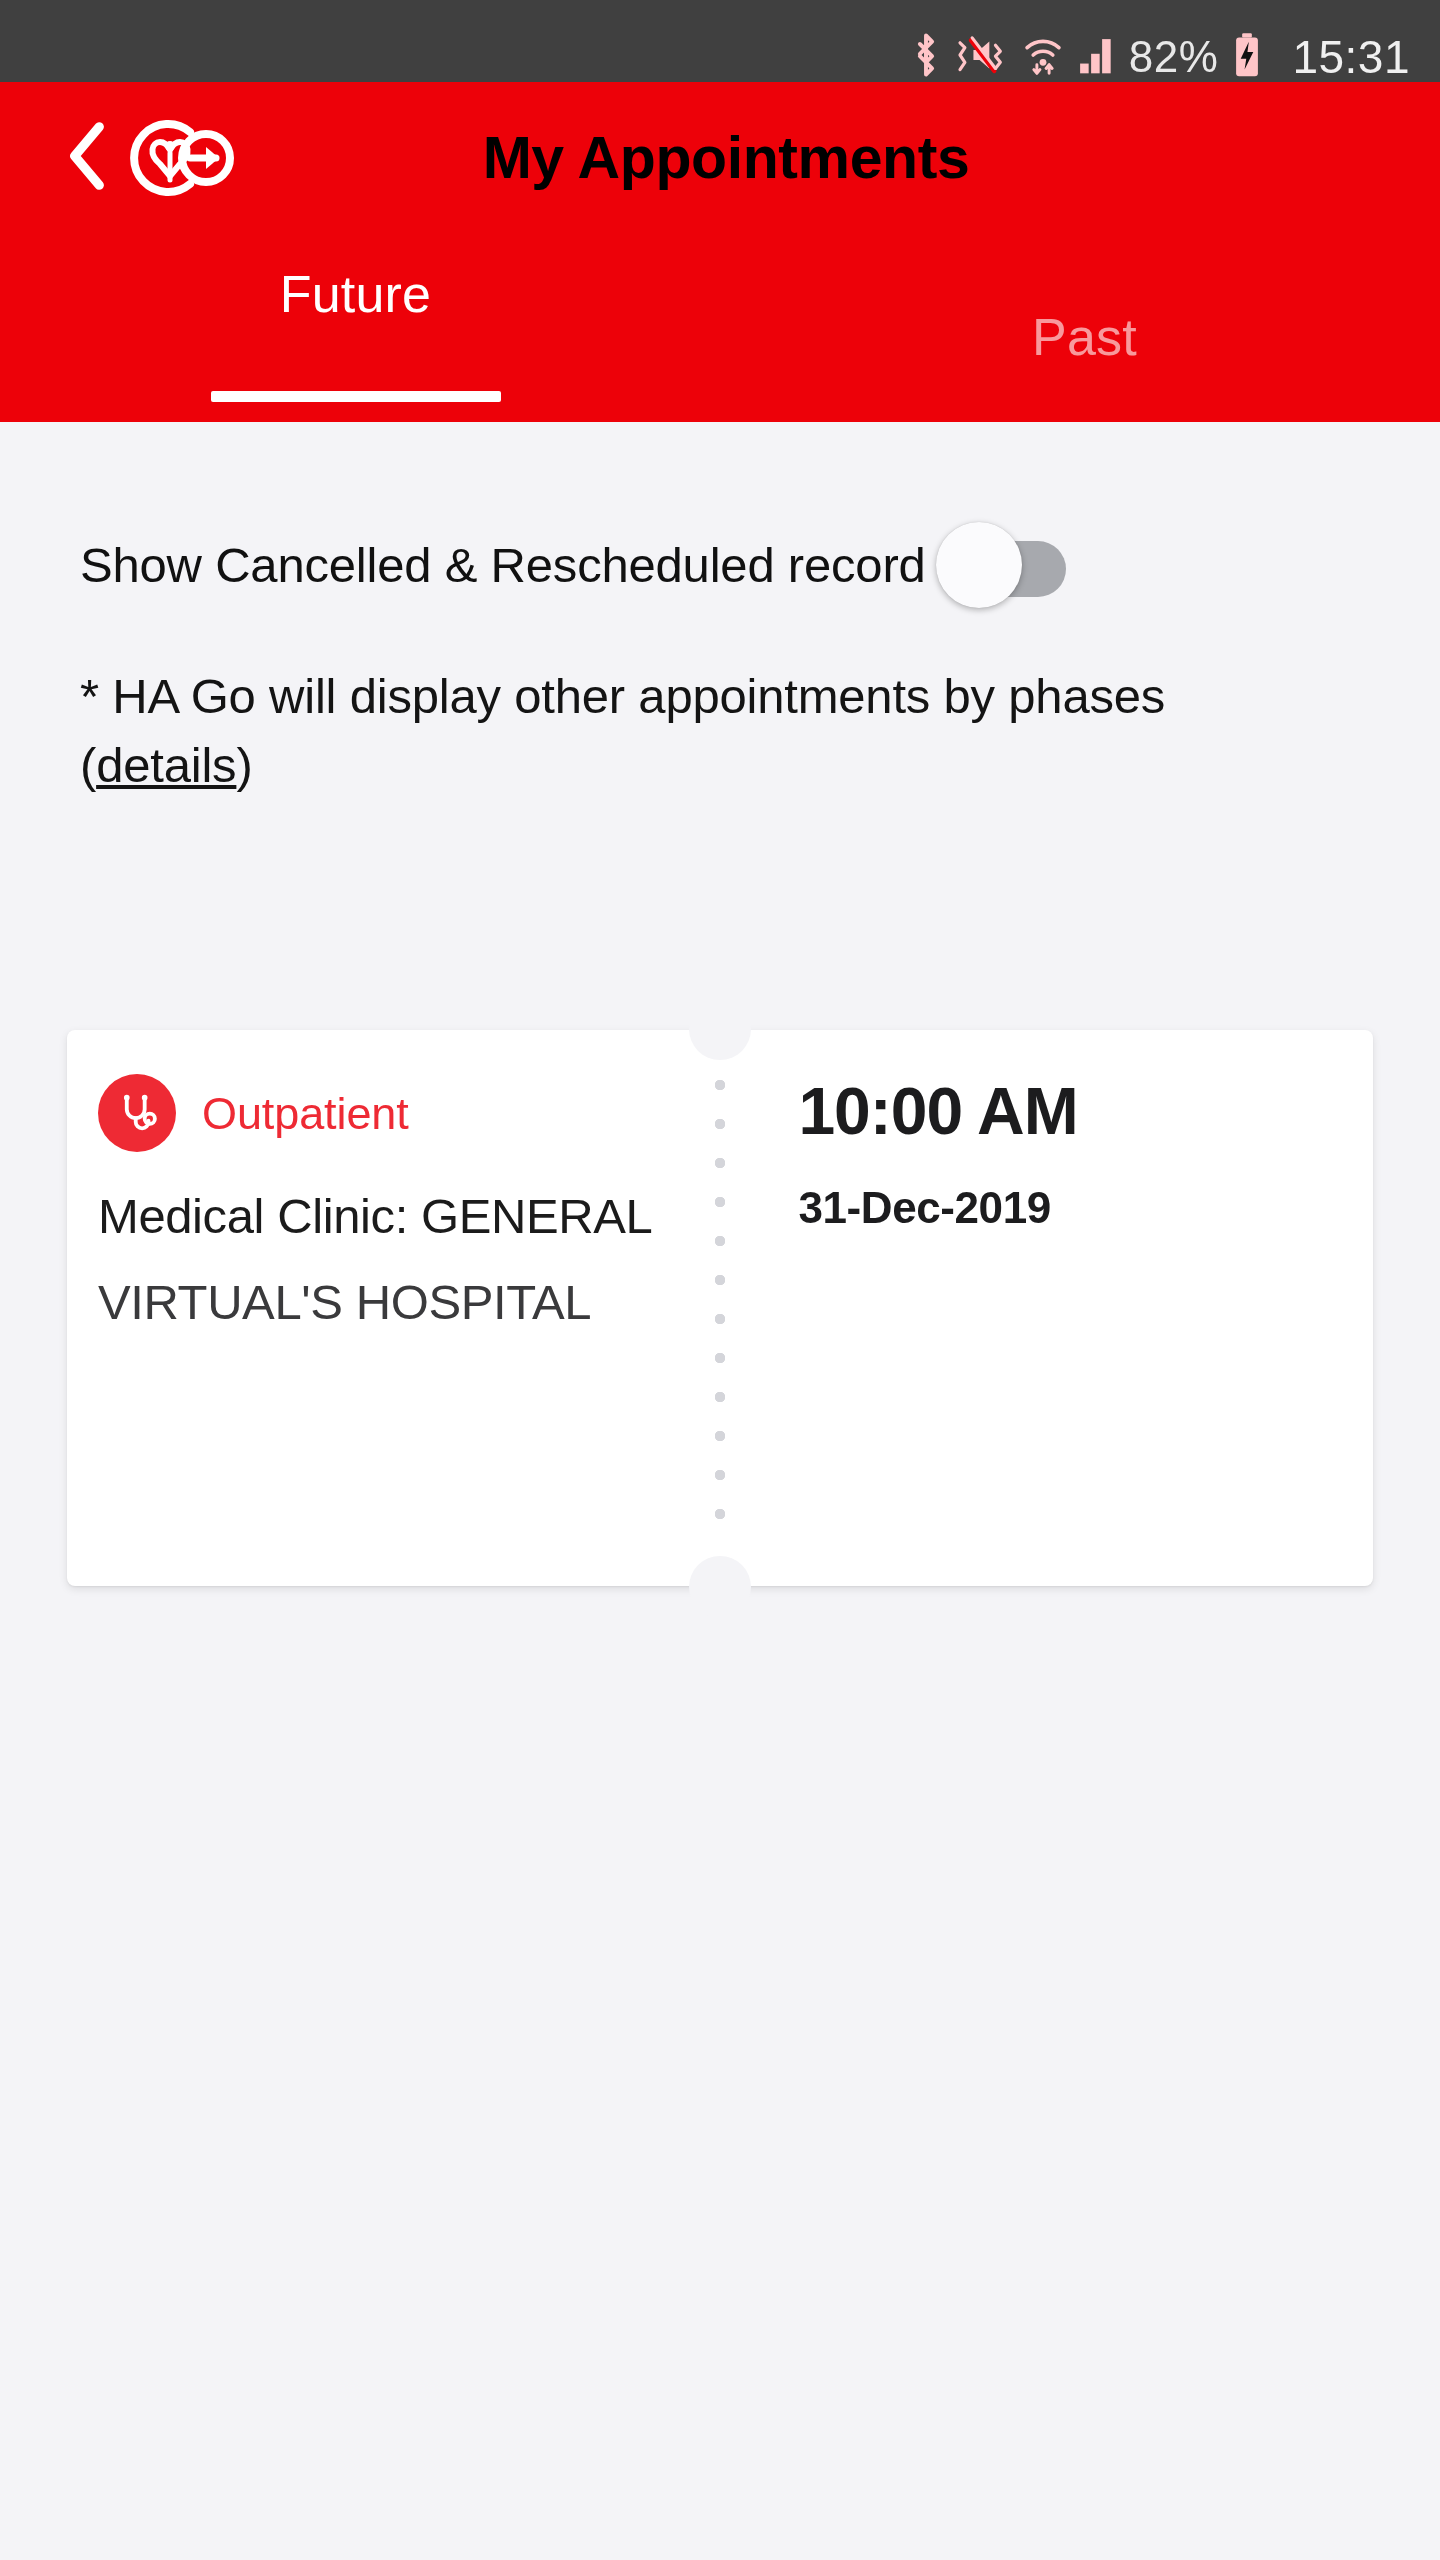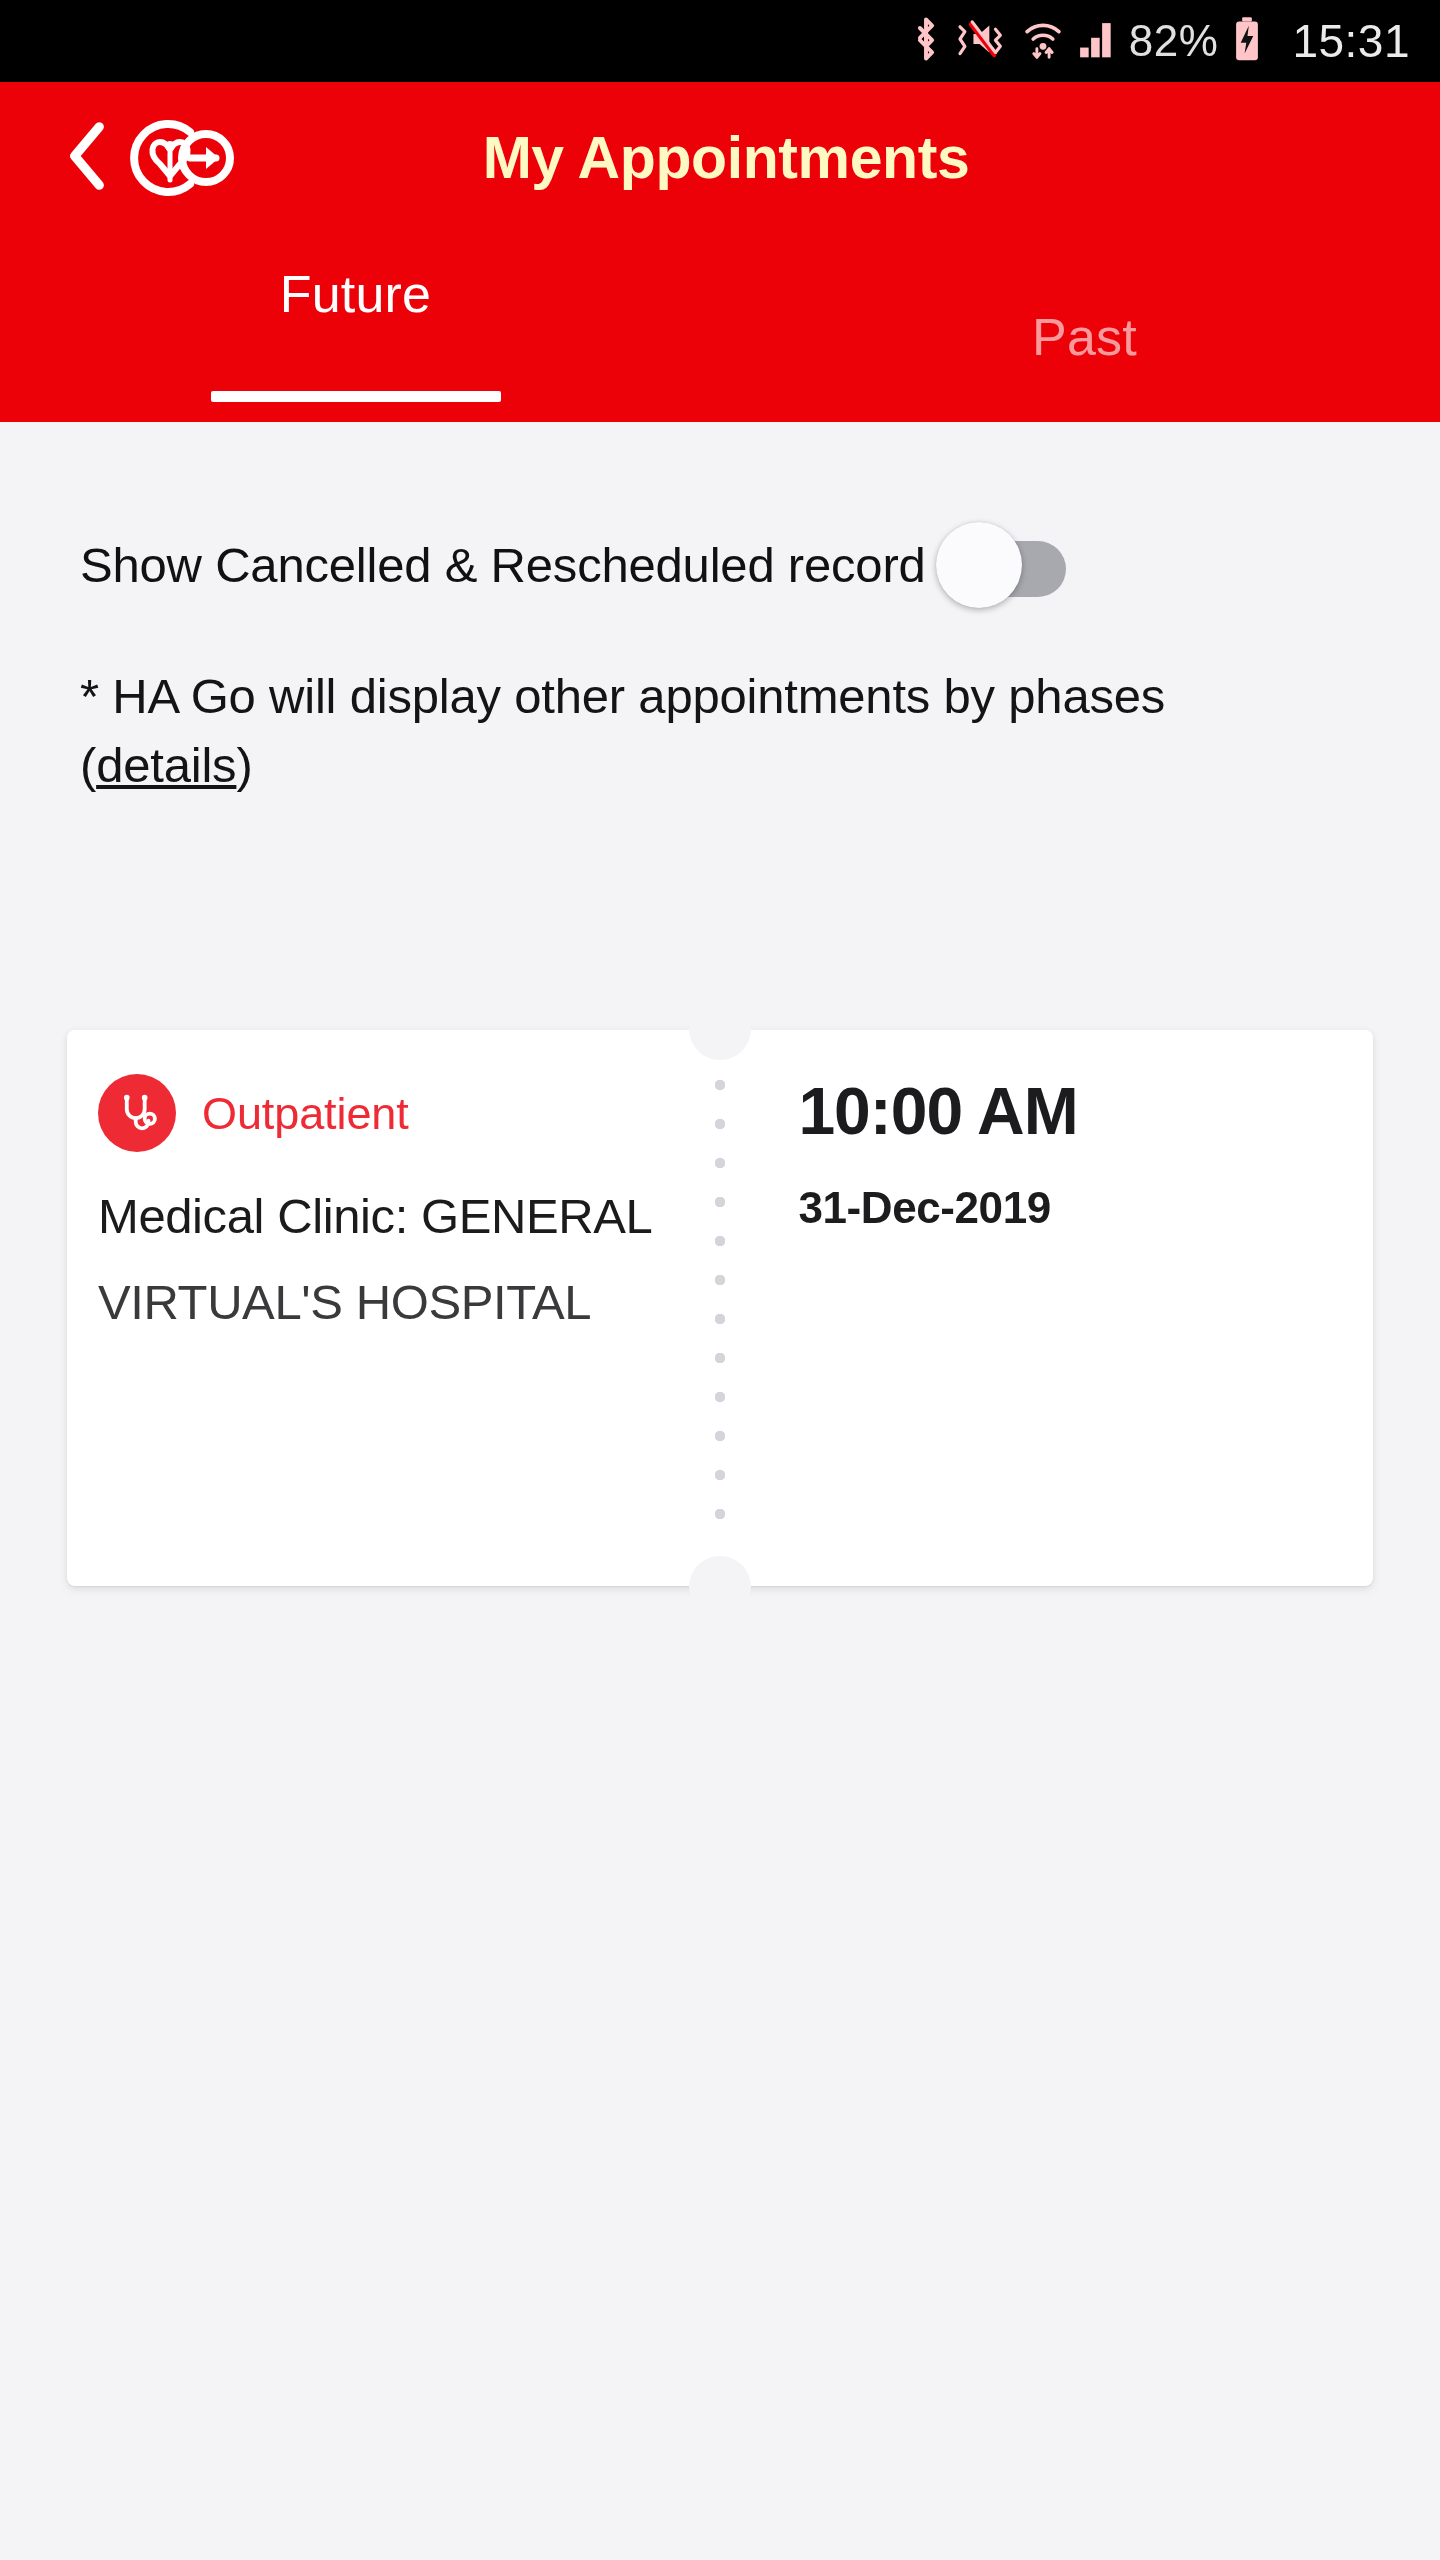--- a/index.html
+++ b/index.html
@@ -18,23 +18,23 @@
     background: #F4F4F7;
     overflow: hidden;
   }
 
   
   .statusbar {
     position: absolute;
     top: 0; left: 0;
     width: 1440px;
     height: 82px;
-    background: #000000;
-    display: flex;
-    align-items: center;
+    background: #404040;
+    display: flex;
+    align-items: flex-end;
     justify-content: flex-end;
     padding-right: 30px;
     box-sizing: border-box;
   }
   .status-icons {
     display: flex;
     align-items: center;
     gap: 14px;
   }
   .sb-ico { display: block; }
@@ -88,21 +88,21 @@
     transform: translateY(-50%);
     width: 126px;
     height: 96px;
   }
   .appbar-title {
     position: absolute;
     left: 0; right: 0;
     top: 50%;
     transform: translateY(-50%);
     text-align: center;
-    color: #fef9c3;
+    color: #000000;
     font-size: 59px;
     font-weight: bold;
     letter-spacing: -0.4px;
     line-height: 1;
     padding-left: 12px;
     box-sizing: border-box;
   }
 
   .tabs {
     position: absolute;

